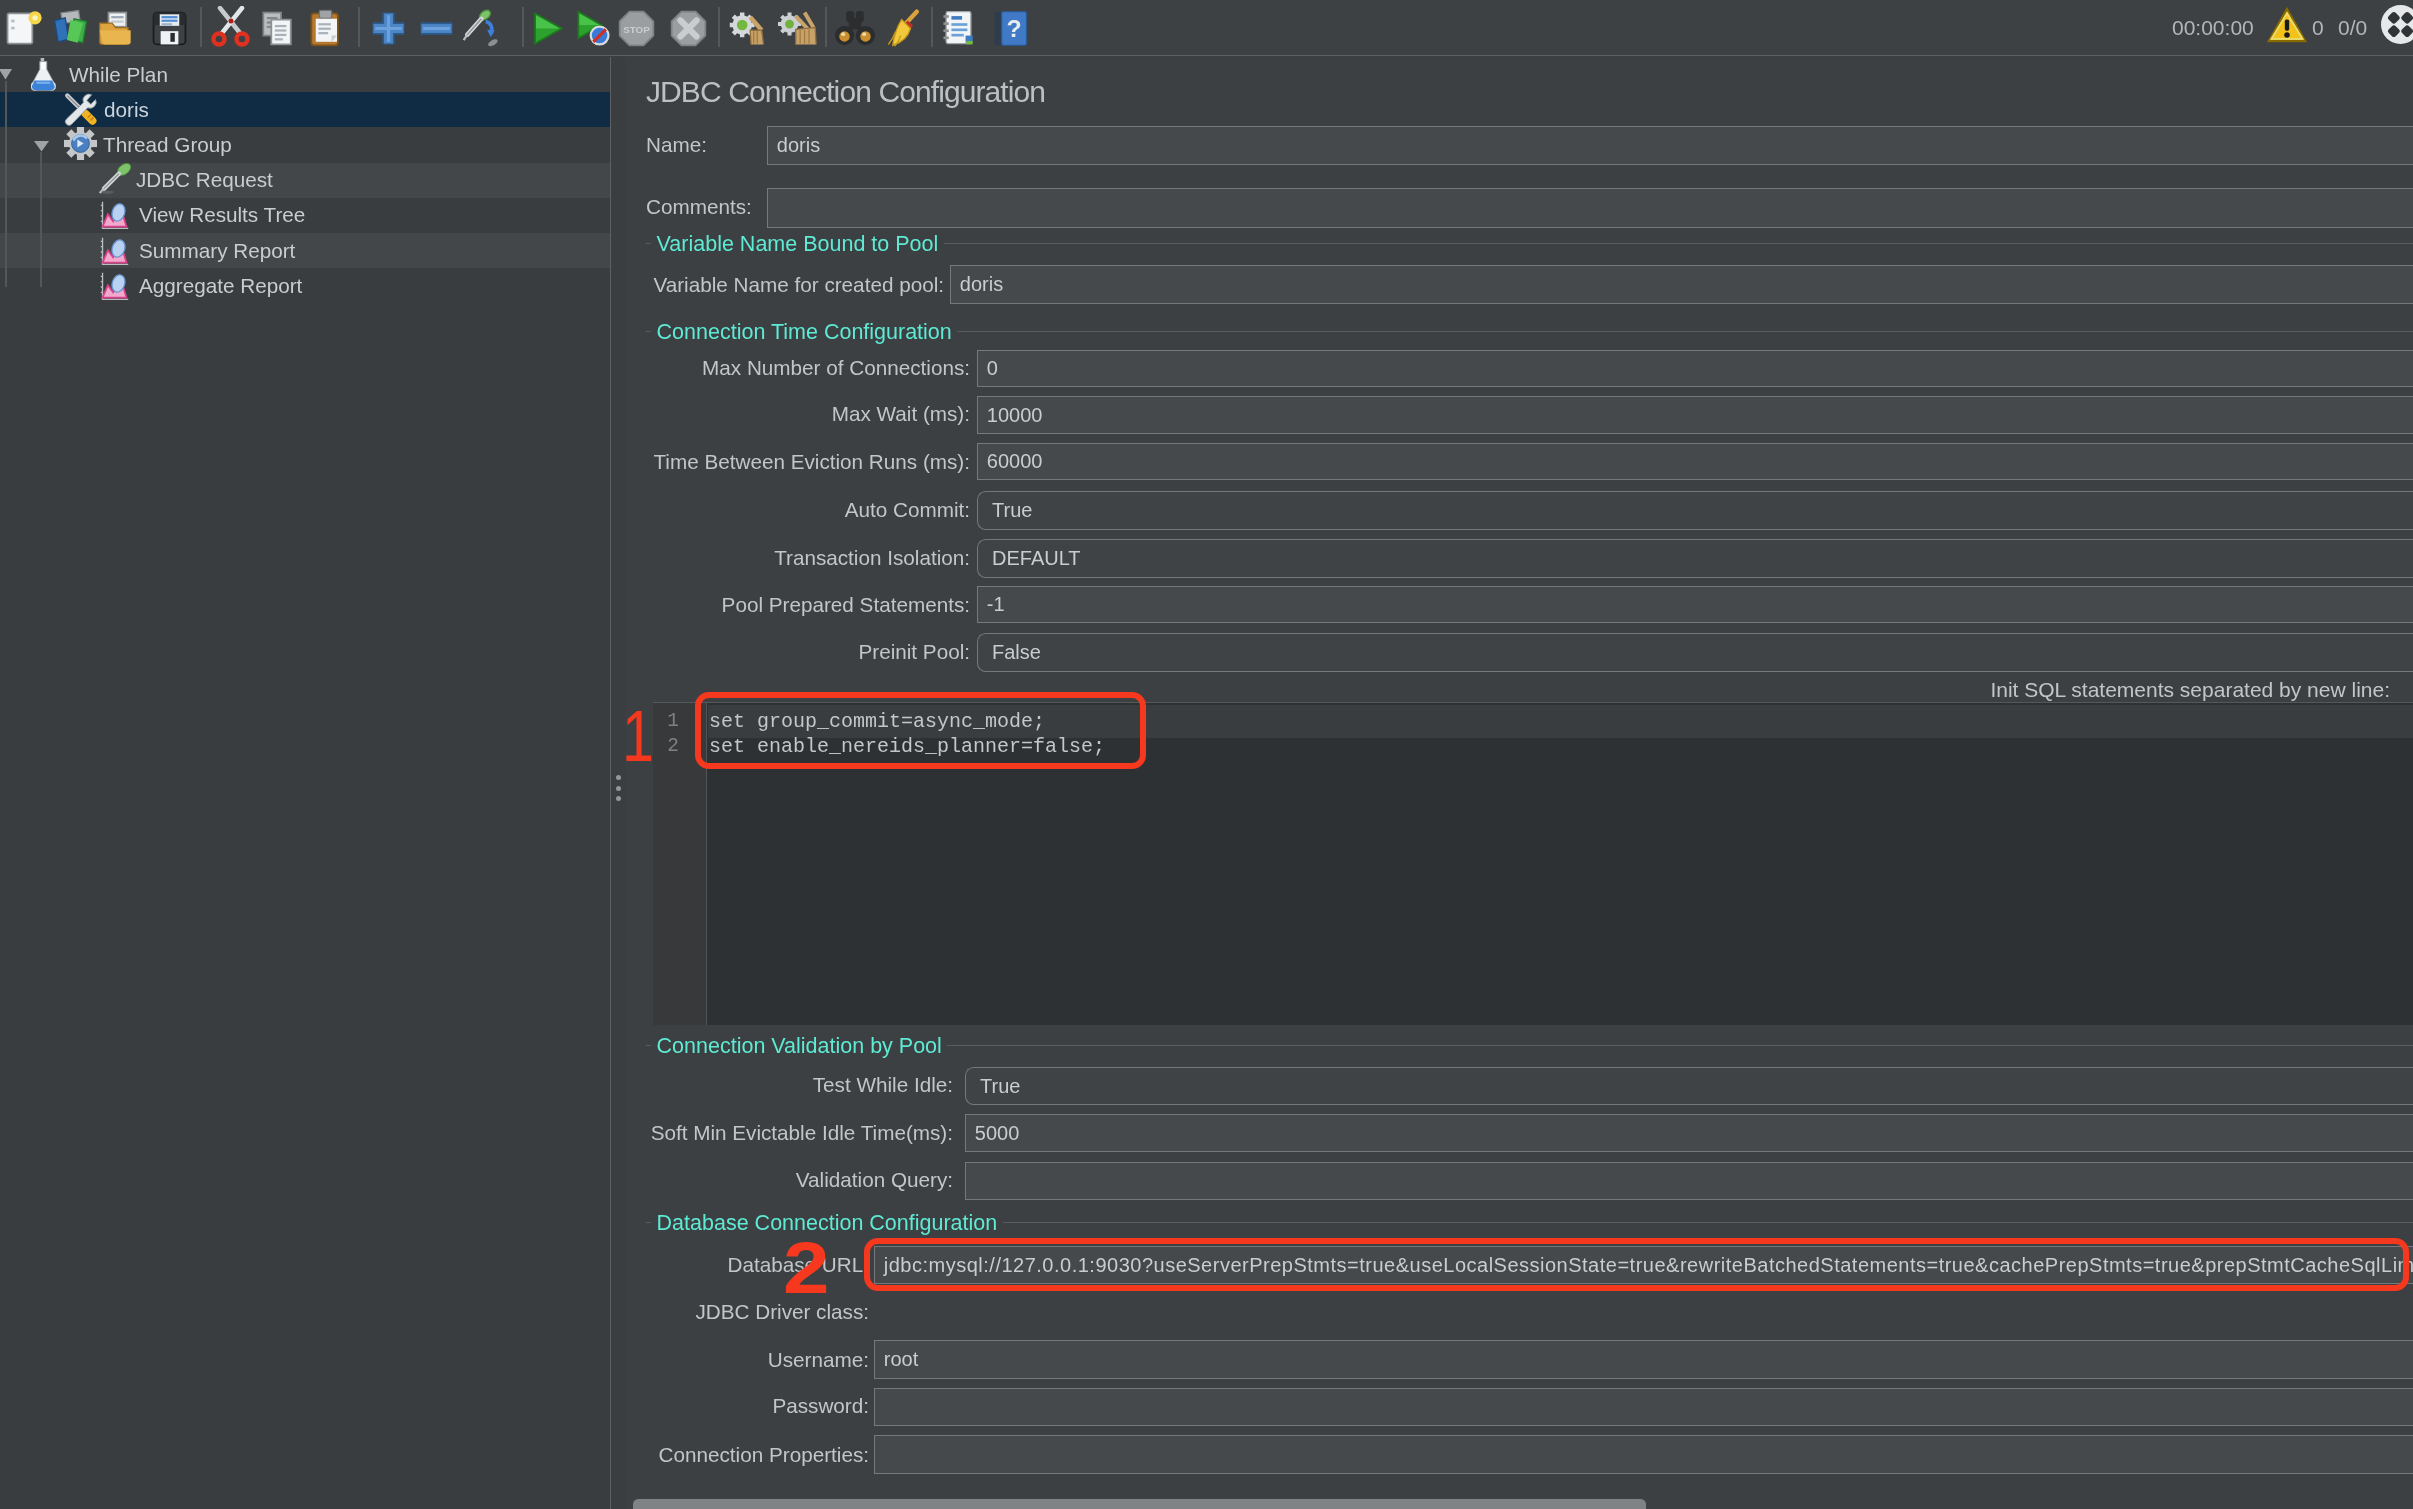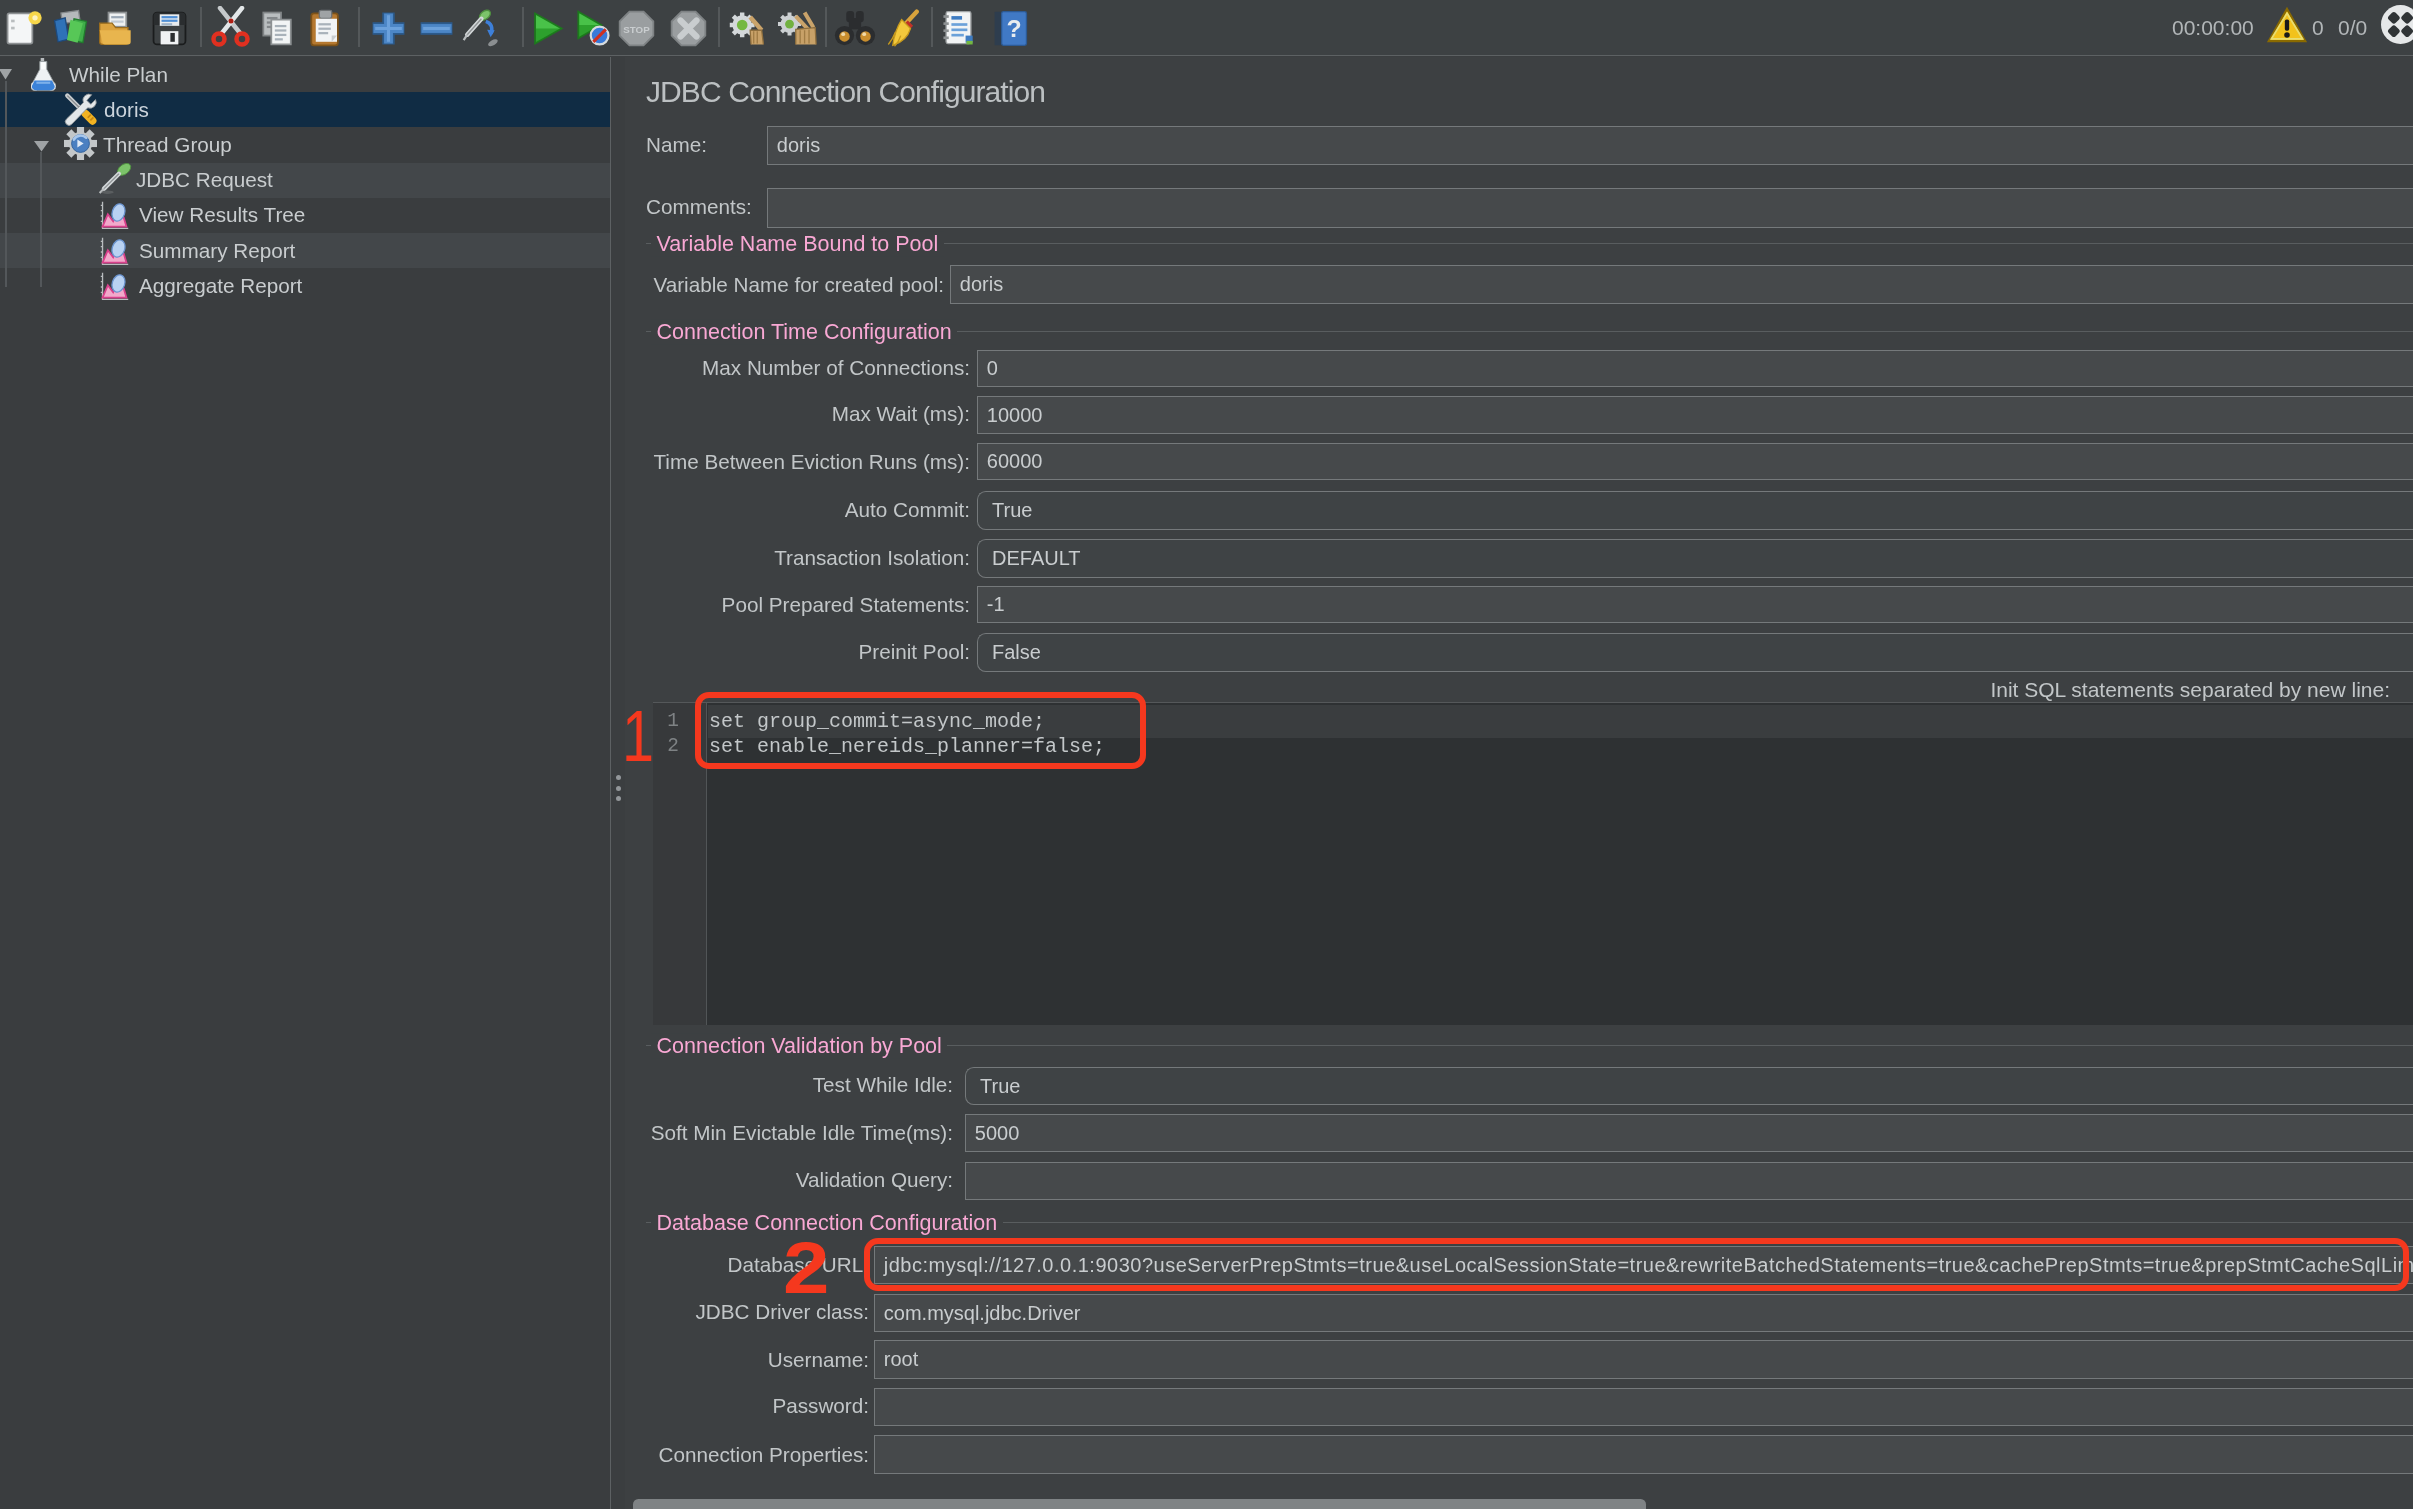--- a/index.html
+++ b/index.html
@@ -11,21 +11,21 @@
   #tree{position:absolute;left:0;top:57px;width:610px;height:1452px;background:#3a3d3f;}
   .trow{position:absolute;left:0;width:610px;height:35px;}
   .trtxt{position:absolute;font-size:20.7px;color:#c9cdcf;white-space:nowrap;transform:translateY(-50%);}
   #splitter{position:absolute;left:610px;top:57px;width:16px;height:1452px;background:#3b3e40;border-left:1.8px solid #5d6163;border-right:1.8px solid #5d6163;box-sizing:border-box;}
   #main{position:absolute;left:625px;top:57px;width:1788px;height:1452px;background:#3d4042;overflow:hidden;}
   .lbl{position:absolute;font-size:20.7px;color:#c2c6c8;white-space:nowrap;transform:translateY(-50%);}
   .fld{position:absolute;right:0;background:#46494b;border:1.8px solid #75797b;border-right:none;box-sizing:border-box;
        font-size:20px;color:#c9cdcf;display:flex;align-items:center;padding-left:8.8px;white-space:nowrap;overflow:hidden;}
   .combo{background:#3f4345;border-radius:8.8px 0 0 8.8px;padding-left:14px;}
   .gline{position:absolute;left:21px;right:0;height:0;border-top:1.8px solid #595d5f;}
-  .glbl{position:absolute;left:5.3px;top:0;transform:translateY(-50%);background:#3d4042;padding:0 5.3px;font-size:21.5px;color:#f9a8d4;white-space:nowrap;}
+  .glbl{position:absolute;left:5.3px;top:0;transform:translateY(-50%);background:#3d4042;padding:0 5.3px;font-size:21.5px;color:#5eead4;white-space:nowrap;}
   .red{position:absolute;border:6.2px solid #f5381e;border-radius:14px;box-sizing:border-box;}
   .rednum{position:absolute;color:#f5381e;font-size:67px;font-weight:bold;line-height:1;}
   .mono{font-family:"Liberation Mono",monospace;}
 </style>
 </head>
 <body>
 <div id="toolbar">
 <svg class="tbi" style="left:4.4px" viewBox="0 0 44 44">
       <rect x="4" y="5" width="28" height="34" rx="2" fill="#f4f6f7" stroke="#8d9193" stroke-width="2"></rect>
       <rect x="8" y="12" width="4" height="3" fill="#b9bdbf"></rect>
@@ -340,21 +340,20 @@
 <div class="fld" style="left:340px;top:1057px;height:38px;">5000</div>
 <div class="lbl" style="left:21px;width:307px;text-align:right;top:1123px;">Validation Query:</div>
 <div class="fld" style="left:340px;top:1105px;height:38px;"></div>
 
 <div class="gline" style="top:1165px;">
       <div class="glbl">Database Connection Configuration</div>
     </div>
 <div class="lbl" style="left:21px;width:223px;text-align:right;top:1208px;">Database URL:</div>
 <div class="fld" style="left:249px;top:1189px;height:38px;letter-spacing:0.5px;">jdbc:mysql://127.0.0.1:9030?useServerPrepStmts=true&amp;useLocalSessionState=true&amp;rewriteBatchedStatements=true&amp;cachePrepStmts=true&amp;prepStmtCacheSqlLimit=2048&amp;prepStmtCacheSize=250</div>
 <div class="lbl" style="left:21px;width:223px;text-align:right;top:1255px;">JDBC Driver class:</div>
-<div class="fld" style="left:249px;top:1237px;height:38px;">com.mysql.jdbc.Driver</div>
 <div class="lbl" style="left:21px;width:223px;text-align:right;top:1303px;">Username:</div>
 <div class="fld" style="left:249px;top:1283px;height:39px;">root</div>
 <div class="lbl" style="left:21px;width:223px;text-align:right;top:1349px;">Password:</div>
 <div class="fld" style="left:249px;top:1331px;height:38px;"></div>
 <div class="lbl" style="left:21px;width:223px;text-align:right;top:1398px;">Connection Properties:</div>
 <div class="fld" style="left:249px;top:1378px;height:39px;"></div>
 
 <div class="red" style="left:239px;top:1181px;width:1545px;height:53px;"></div>
 <div class="rednum" style="left:158px;top:1175px;font-size:72px;transform:scaleX(1.16);transform-origin:left;">2</div>
 <div style="position:absolute;left:8px;top:1442px;width:1013px;height:9.7px;border-radius:5.3px 5.3px 0 0;background:#7f8385;"></div>

